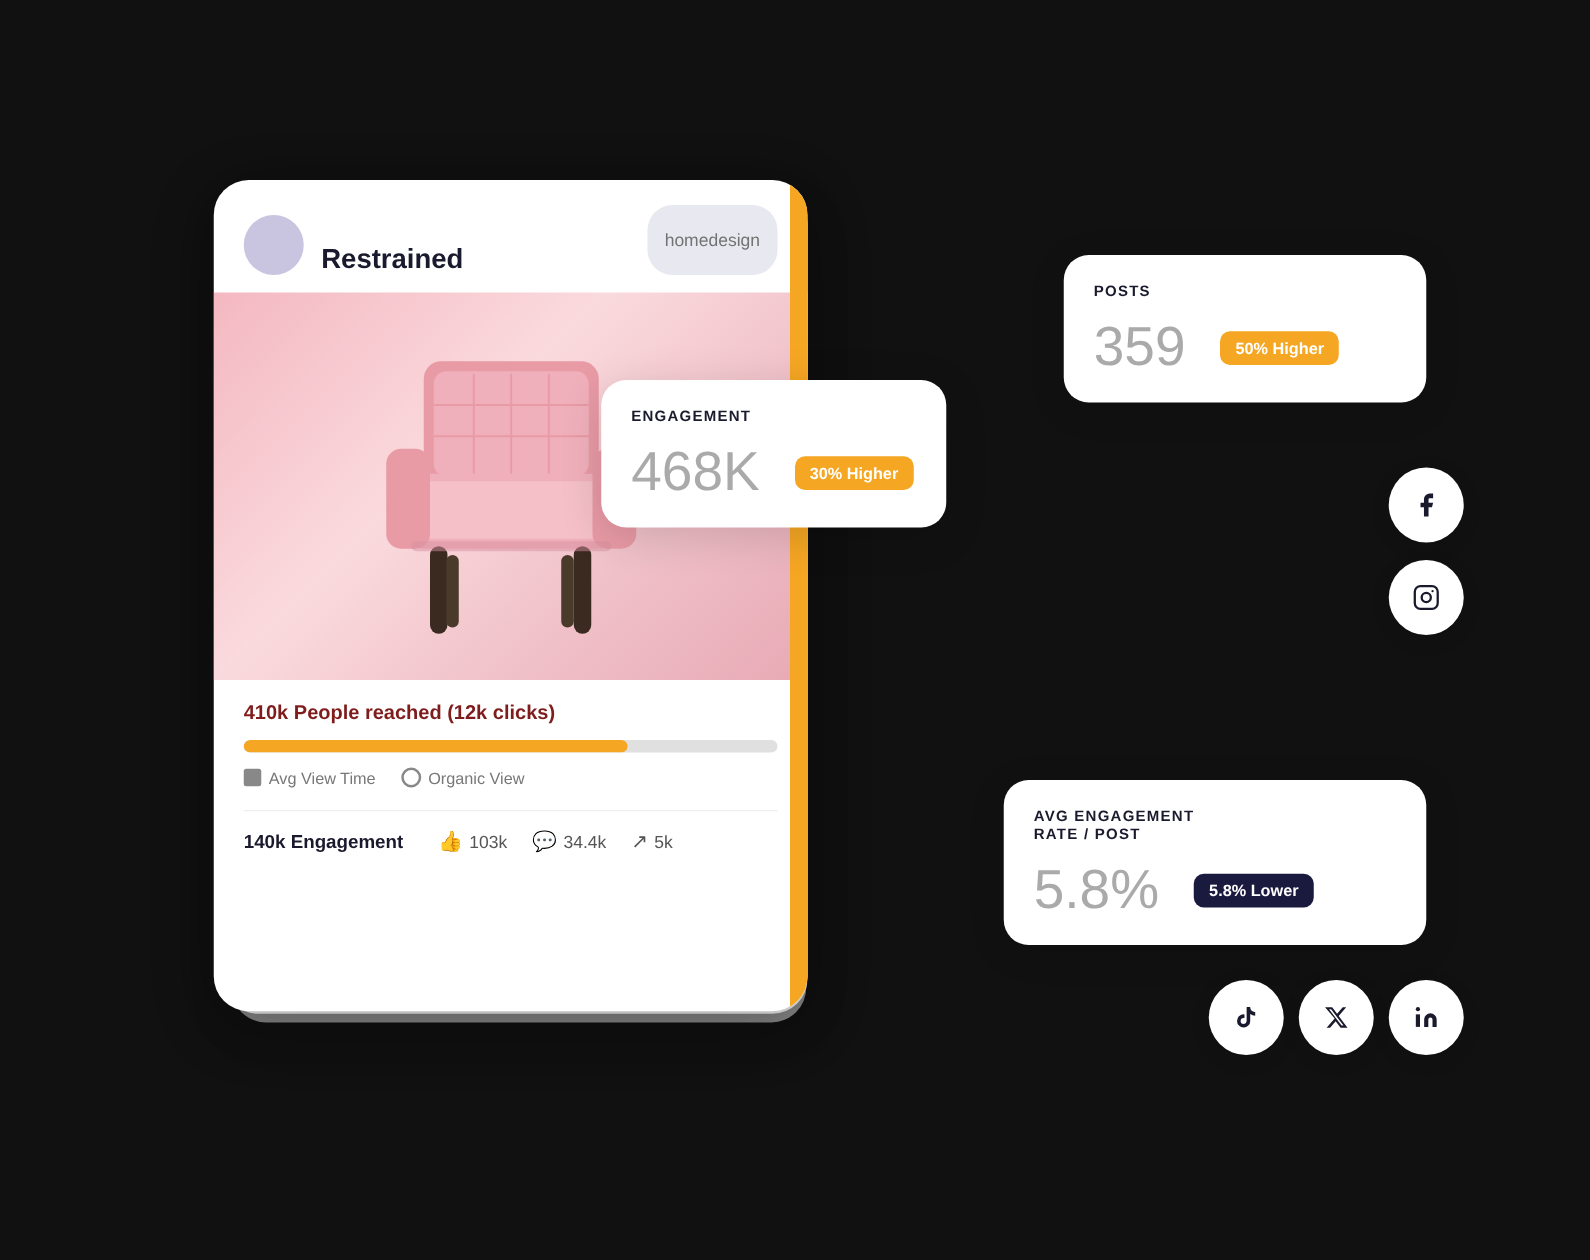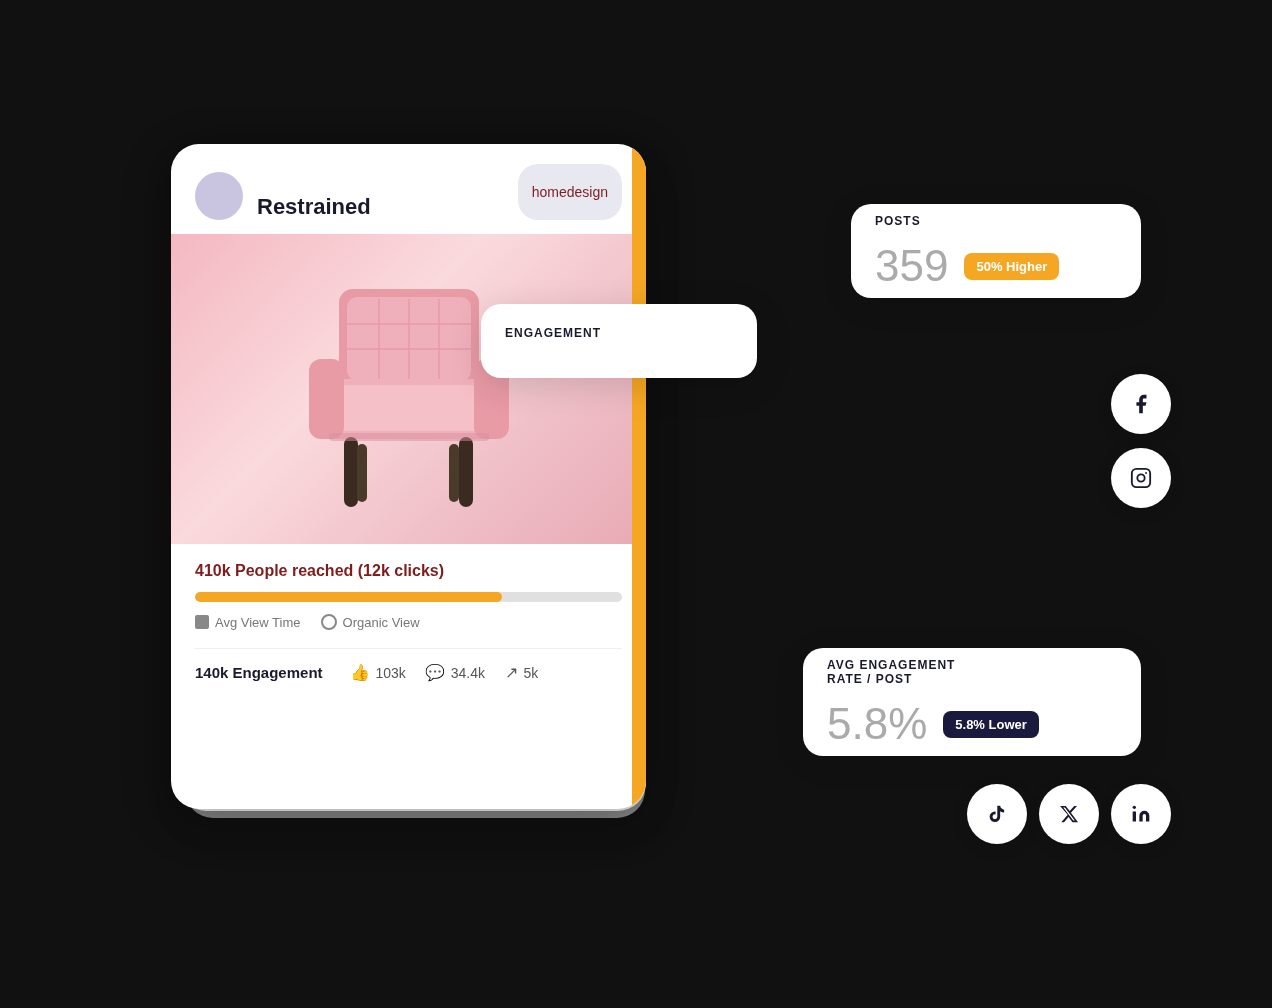--- a/index.html
+++ b/index.html
@@ -93,21 +93,21 @@
       font-weight: 700;
       color: #1a1a2e;
       flex: 1;
     }
     .card-tag {
       background: #e8e8f0;
       border-radius: 20px;
       padding: 20px 14px;
       font-size: 14px;
       font-weight: 500;
-      color: #7f1d1d;
+      color: #737373;
     }
 
     
     .card-image {
       width: 100%;
       height: 310px;
       background: linear-gradient(135deg, #f4b8c1 0%, #fadadd 40%, #f0c0c8 70%, #e8aab5 100%);
       position: relative;
       overflow: hidden;
       display: flex;
@@ -193,36 +193,36 @@
       color: #555;
       margin-left: 16px;
     }
     .eng-icon {
       font-size: 16px;
     }
 
     .stat-card {
       background: #fff;
       border-radius: 20px;
-      padding: 10px 24px;
+      padding: 22px 24px;
       box-shadow: 0 6px 30px rgba(0,0,0,0.12);
       margin-bottom: 18px;
     }
     .stat-label {
       font-size: 12px;
       font-weight: 800;
       letter-spacing: 1px;
       color: #1a1a2e;
       text-transform: uppercase;
       margin-bottom: 16px;
     }
     .stat-value-row {
       display: flex;
       align-items: center;
-      gap: 16px;
+      gap: 28px;
     }
     .stat-value {
       font-size: 44px;
       font-weight: 300;
       color: #aaa;
       line-height: 1;
     }
     .badge-orange {
       background: #F5A623;
       color: #fff;
@@ -359,20 +359,24 @@
   <div class="stat-card" style="position:absolute; right:20px; top:100px; width:290px;">
     <div class="stat-label">POSTS</div>
     <div class="stat-value-row">
       <span class="stat-value">359</span>
       <span class="badge-orange">50% Higher</span>
     </div>
   </div>
 
   <div class="engagement-card">
     <div class="stat-label">ENGAGEMENT</div>
+    <div class="stat-value-row">
+      <span class="stat-value">468K</span>
+      <span class="badge-orange">30% Higher</span>
+    </div>
   </div>
 
   <div style="position:absolute; right:-10px; top:270px; display:flex; flex-direction:column; gap:14px;">
     <div class="social-icon-circle">
       <svg width="22" height="22" viewBox="0 0 24 24" fill="#1a1a2e">
         <path d="M18 2h-3a5 5 0 0 0-5 5v3H7v4h3v8h4v-8h3l1-4h-4V7a1 1 0 0 1 1-1h3z"></path>
       </svg>
     </div>
     <div class="social-icon-circle">
       <svg width="22" height="22" viewBox="0 0 24 24" fill="none" stroke="#1a1a2e" stroke-width="2">

